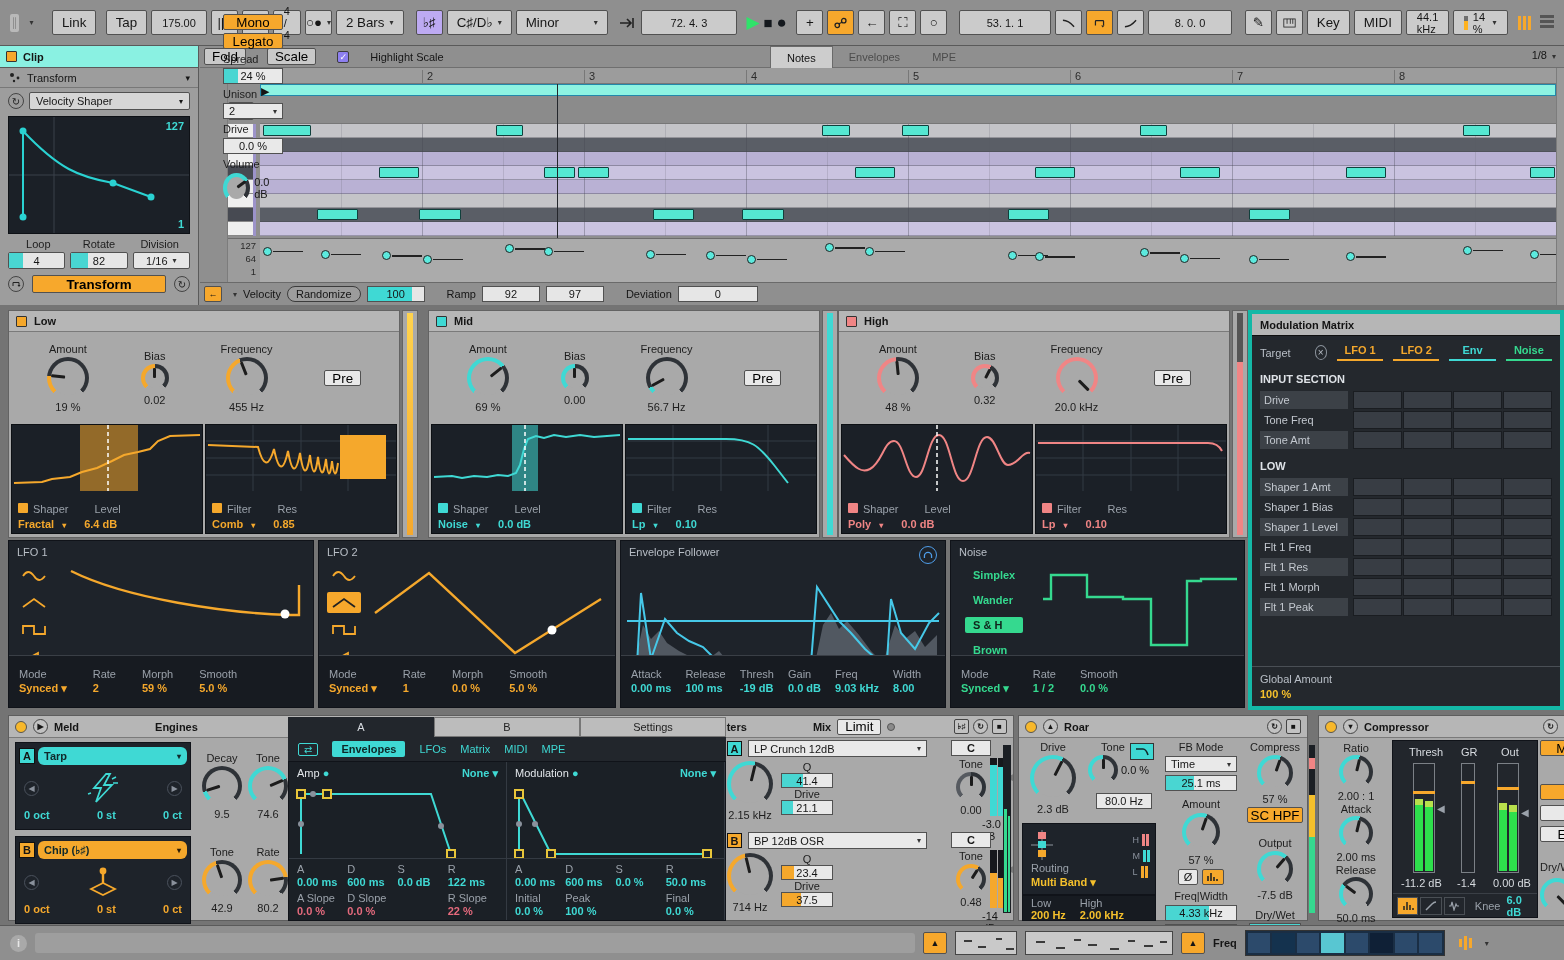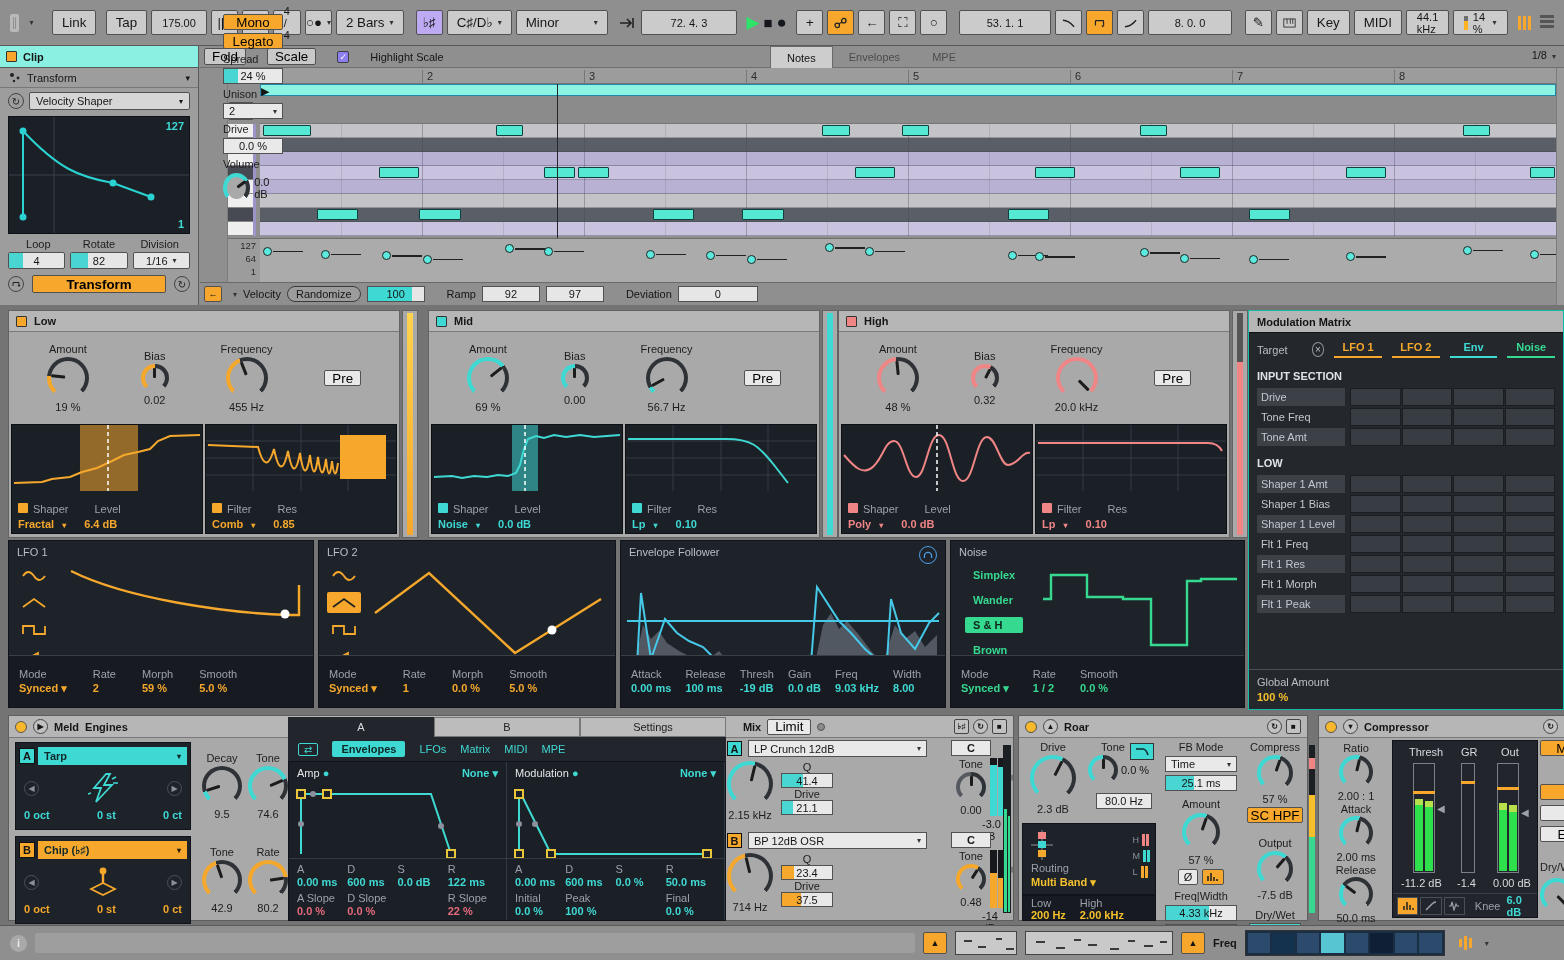--- a/index.html
+++ b/index.html
@@ -100,21 +100,21 @@
   .kgroup{display:flex;flex-direction:column;align-items:center;gap:2px;}
   .prebtn{height:16px;background:#e9e9e9;border:1px solid #515151;border-radius:2px;padding:0 7px;display:inline-flex;align-items:center;}
   .scopes{display:flex;gap:2px;padding:0 2px;}
   .scope{flex:1;height:110px;background:#1b2027;border:1px solid #0d1014;position:relative;}
   .scope-lbls{position:absolute;left:6px;bottom:18px;display:flex;gap:26px;color:#9aa1aa;}
   .scope-vals{position:absolute;left:6px;bottom:3px;display:flex;gap:18px;font-weight:bold;}
   .sbox{width:10px;height:10px;border-radius:1px;display:inline-block;margin-right:5px;}
   .vmeter{position:absolute;top:310px;width:16px;height:228px;background:#a9a9a9;border:1px solid #636363;padding:2px 4px;}
   .vmeter i{display:block;width:100%;height:100%;}
   
-  #matrix{position:absolute;left:1248px;top:310px;width:316px;height:400px;background:#24282d;border:1px solid #14b8a6;}
+  #matrix{position:absolute;left:1248px;top:310px;width:316px;height:400px;background:#24282d;border:4px solid #14b8a6;}
   #matrix-hdr{height:22px;background:#b6b6b6;color:#131313;font-weight:bold;display:flex;align-items:center;padding:0 8px;border-bottom:1px solid #111;}
   #matrix-target{display:flex;align-items:center;padding:8px 8px 2px;color:#b9bfc7;gap:10px;}
   #matrix-target .src{font-weight:bold;width:58px;text-align:center;border-bottom:2px solid;padding-bottom:3px;}
   .mx-x{width:15px;height:15px;border:1px solid #8b929b;border-radius:50%;color:#b9bfc7;display:inline-flex;align-items:center;justify-content:center;font-size:10px;margin-left:14px;}
   .mx-sec{color:#dfe3e8;font-weight:bold;padding:10px 8px 5px;}
   .mx-row{display:flex;align-items:center;padding:0 8px;height:20px;gap:1px;}
   .mx-label{width:88px;color:#c3c8cf;background:#3c4147;height:18px;display:flex;align-items:center;padding:0 4px;margin-right:4px;}
   .mx-row:nth-child(odd) .mx-label{background:transparent;}
   .mx-cell{flex:1;height:18px;background:#383d44;border:1px solid #1a1d21;}
   #matrix-global{position:absolute;left:0;bottom:0;width:100%;border-top:1px solid #4a4f55;padding:6px 8px;color:#b9bfc7;}
@@ -133,21 +133,21 @@
   .noise-types .nt.on{background:#35d98f;color:#10251c;}
   .hpicon{position:absolute;right:8px;top:5px;width:18px;height:18px;border:1.5px solid #4f9eea;border-radius:50%;color:#4f9eea;display:flex;align-items:center;justify-content:center;font-size:10px;}
   
   .device{position:absolute;top:715px;height:206px;background:#a9a9a9;border:1px solid #5e5e5e;}
   .dev-hdr{height:22px;background:#b6b6b6;border-bottom:1px solid #7a7a7a;display:flex;align-items:center;gap:6px;padding:0 6px;font-weight:bold;}
   .led{width:12px;height:12px;border-radius:50%;background:#f7b82c;border:1px solid #555;}
   .hdrbtn{width:15px;height:15px;border:1px solid #444;border-radius:50%;display:inline-flex;align-items:center;justify-content:center;font-size:8px;background:#c2c2c2;}
   .engpanel{position:absolute;left:6px;width:176px;height:88px;background:#1e232a;border:1px solid #101319;}
   .engsel{height:20px;margin:3px;display:flex;align-items:center;}
   .engtag{width:16px;height:16px;display:inline-flex;align-items:center;justify-content:center;border:1px solid #111;margin-right:3px;font-weight:bold;}
-  .engname{flex:1;height:18px;display:flex;align-items:center;padding:0 6px;font-weight:bold;color:#10292b;}
+  .engname{flex:1;height:18px;display:flex;align-items:center;padding:0 6px;font-weight:bold;color:#10292b;border-radius:6px;}
   .engmid{display:flex;align-items:center;justify-content:space-between;padding:0 8px;height:38px;}
   .engoct{display:flex;justify-content:space-between;padding:2px 8px;font-weight:bold;}
   .arrbtn{width:15px;height:15px;border:1px solid #4a515c;border-radius:50%;color:#8a919c;font-size:8px;display:inline-flex;align-items:center;justify-content:center;}
   .engknobs{position:absolute;left:190px;width:92px;height:88px;display:flex;justify-content:space-around;align-items:center;}
   
   #meldtabs{position:absolute;left:288px;top:717px;display:flex;width:438px;height:20px;}
   #meldtabs .mtab{flex:1;display:flex;align-items:center;justify-content:center;background:#bcbcbc;border:1px solid #777;color:#222;}
   #meldtabs .mtab.on{background:#22262c;color:#d7dbe0;border-color:#22262c;}
   #subtabs{position:absolute;left:288px;top:737px;width:438px;height:24px;background:#22262c;display:flex;align-items:center;gap:14px;padding:0 10px;color:#3fd9d4;}
   #subtabs .stab.on{background:#3fd9d4;color:#0d2626;padding:2px 9px;border-radius:2px;font-weight:bold;}
@@ -929,21 +929,21 @@
     <span class="fg"><span>Rate</span><b class="grv">1 / 2</b></span>
     <span class="fg"><span>Smooth</span><b class="grv">0.0 %</b></span>
   </div>
 </div>
 
 <div class="device" style="left:8px;width:1006px">
   <div class="dev-hdr">
     <span class="led"></span>
     <span class="hdrbtn">▶</span>
     <span>Meld</span>
-    <span style="font-weight:bold">Engines</span>
+    <span style="margin-left:70px;font-weight:bold">Engines</span>
     <span style="margin-left:510px">Filters</span>
     <span style="margin-left:60px">Mix</span>
     <button class="prebtn">Limit</button>
     <span style="width:8px;height:8px;border-radius:50%;background:#8a8a8a;border:1px solid #555"></span>
     <span style="margin-left:auto;display:flex;gap:4px">
       <span class="hdrbtn" style="border-radius:2px">♭♯</span>
       <span class="hdrbtn">↻</span>
       <span class="hdrbtn" style="border-radius:2px">■</span>
     </span>
   </div>

